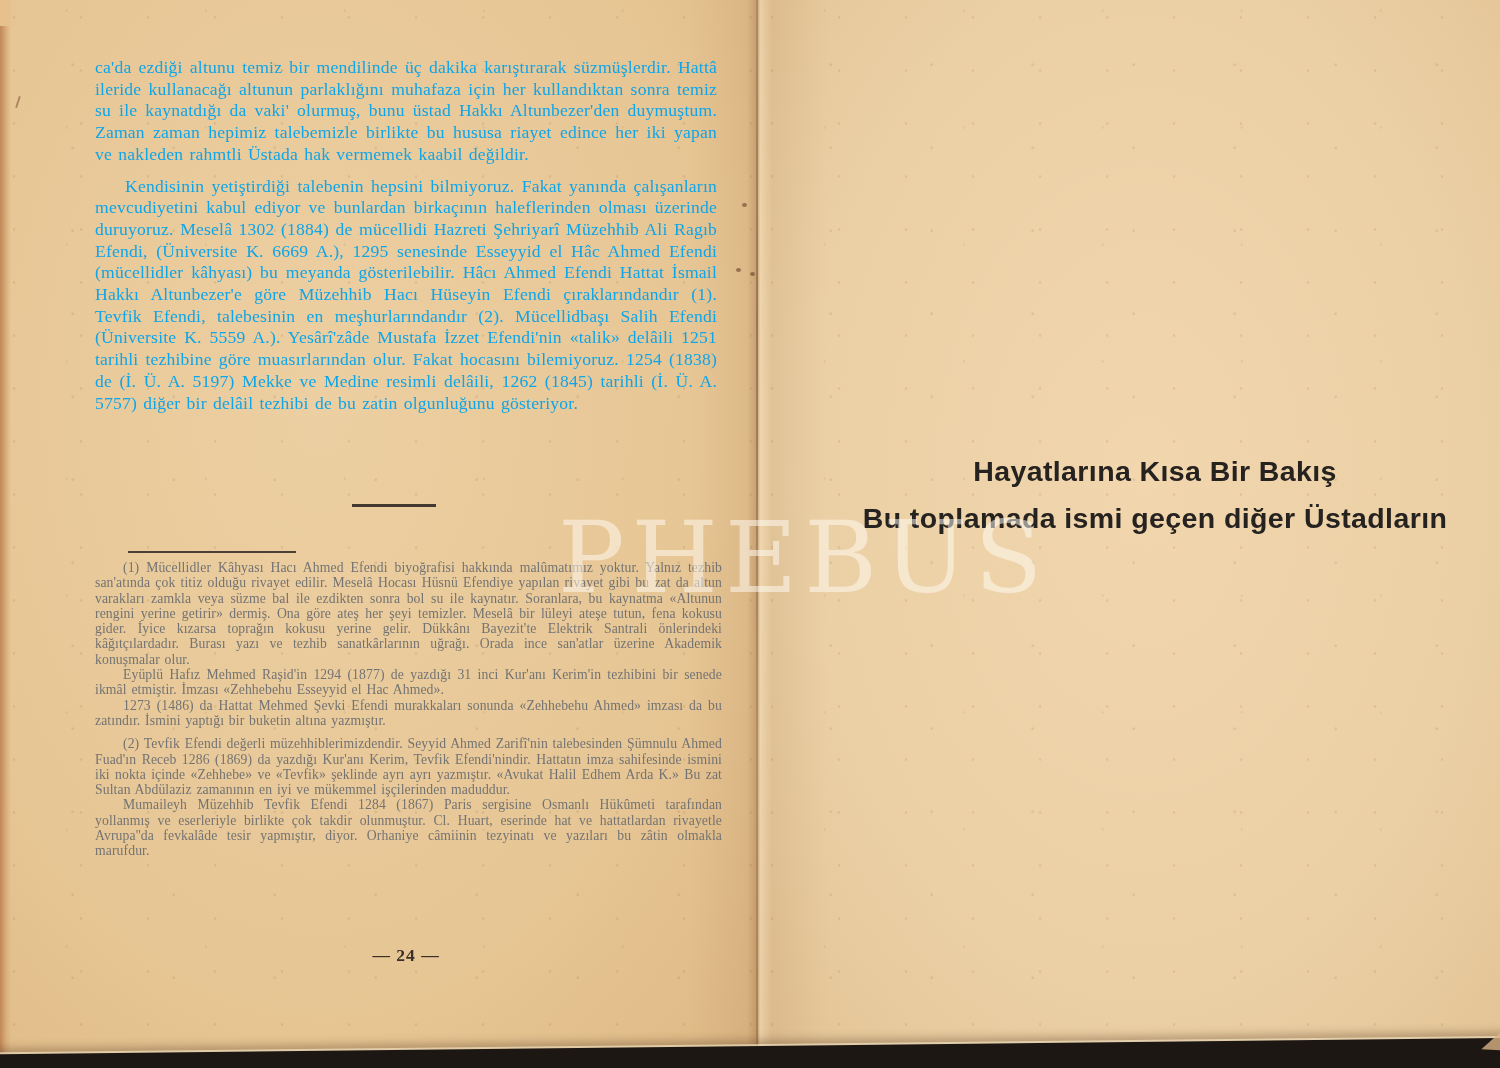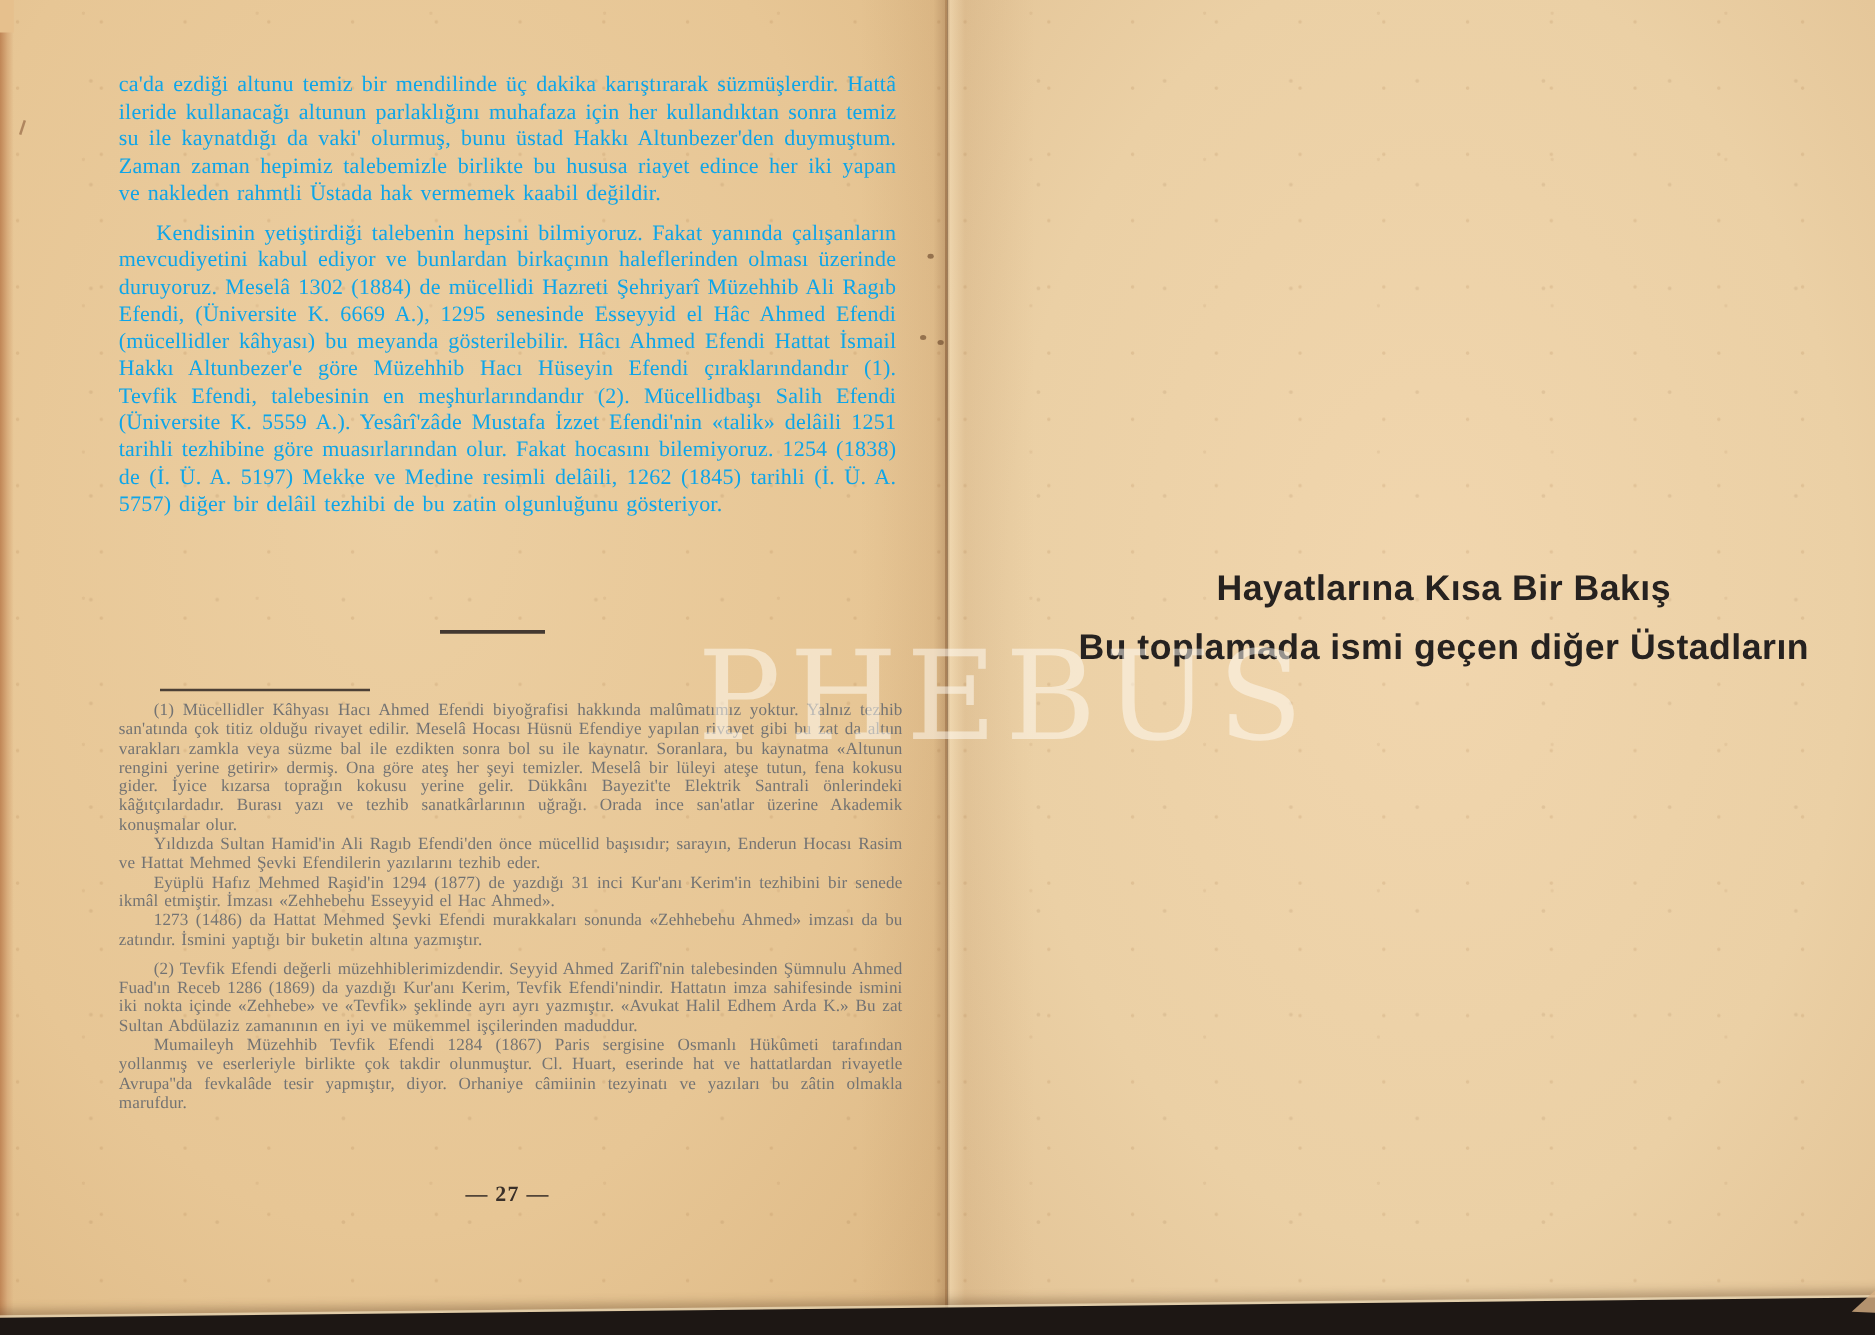--- a/index.html
+++ b/index.html
@@ -99,28 +99,27 @@
   <div class="main-text">
     <p>ca'da ezdiği altunu temiz bir mendilinde üç dakika karıştırarak süzmüşlerdir. Hattâ ileride kullanacağı altunun parlaklığını muhafaza için her kullandıktan sonra temiz su ile kaynatdığı da vaki' olurmuş, bunu üstad Hakkı Altunbezer'den duymuştum. Zaman zaman hepimiz  talebemizle birlikte bu hususa riayet edince her iki yapan ve nakleden rahmtli Üstada hak vermemek kaabil değildir.</p>
     <p>Kendisinin yetiştirdiği talebenin hepsini bilmiyoruz. Fakat yanında çalışanların mevcudiyetini kabul ediyor ve bunlardan birkaçının haleflerinden olması üzerinde duruyoruz. Meselâ 1302 (1884) de mücellidi Hazreti Şehriyarî Müzehhib Ali Ragıb Efendi, (Üniversite K. 6669 A.), 1295 senesinde Esseyyid el Hâc Ahmed Efendi (mücellidler kâhyası) bu meyanda gösterilebilir. Hâcı Ahmed Efendi Hattat İsmail Hakkı Altunbezer'e göre Müzehhib Hacı Hüseyin Efendi çıraklarındandır (1).  Tevfik Efendi, talebesinin en meşhurlarındandır (2). Mücellidbaşı Salih Efendi (Üniversite K. 5559 A.). Yesârî'zâde Mustafa İzzet Efendi'nin «talik» delâili 1251 tarihli tezhibine göre muasırlarından olur. Fakat hocasını bilemiyoruz. 1254 (1838) de (İ. Ü. A. 5197) Mekke ve Medine resimli delâili, 1262 (1845) tarihli (İ. Ü. A. 5757) diğer bir delâil tezhibi de bu zatin olgunluğunu gösteriyor.</p>
   </div>
 
   <div class="section-rule"></div>
   <div class="footnote-sep"></div>
 
   <div class="footnotes">
     <p>(1) Mücellidler Kâhyası Hacı Ahmed Efendi biyoğrafisi hakkında malûmatımız yoktur. Yalnız tezhib san'atında çok titiz olduğu rivayet edilir. Meselâ Hocası Hüsnü Efendiye yapılan rivayet gibi bu zat da altun varakları zamkla veya süzme bal ile ezdikten sonra bol su ile kaynatır. Soranlara, bu kaynatma «Altunun rengini yerine getirir» dermiş. Ona göre ateş her şeyi temizler. Meselâ bir lüleyi ateşe tutun, fena kokusu gider. İyice kızarsa toprağın kokusu yerine gelir. Dükkânı  Bayezit'te Elektrik Santrali önlerindeki kâğıtçılardadır. Burası yazı ve tezhib sanatkârlarının uğrağı. Orada ince san'atlar üzerine Akademik konuşmalar olur.</p>
-    <p>Yıldızda Sultan Hamid'in Ali Ragıb Efendi'den önce mücellid başısıdır; sarayın, Enderun Hocası Rasim ve Hattat Mehmed Şevki Efendilerin yazılarını tezhib eder.</p>
     <p>Eyüplü Hafız Mehmed Raşid'in 1294 (1877) de yazdığı 31 inci Kur'anı Kerim'in tezhibini bir senede ikmâl etmiştir. İmzası «Zehhebehu Esseyyid el Hac Ahmed».</p>
     <p>1273 (1486) da Hattat Mehmed Şevki Efendi  murakkaları sonunda  «Zehhebehu Ahmed» imzası da bu zatındır. İsmini yaptığı bir buketin altına yazmıştır.</p>
     <p class="gap-before">(2) Tevfik Efendi değerli müzehhiblerimizdendir. Seyyid Ahmed Zarifî'nin talebesinden Şümnulu Ahmed Fuad'ın Receb 1286 (1869) da yazdığı Kur'anı Kerim, Tevfik Efendi'nindir. Hattatın imza sahifesinde ismini iki nokta içinde «Zehhebe» ve «Tevfik» şeklinde ayrı ayrı yazmıştır. «Avukat Halil Edhem Arda K.» Bu zat Sultan Abdülaziz zamanının en iyi ve mükemmel işçilerinden maduddur.</p>
     <p>Mumaileyh Müzehhib Tevfik Efendi 1284 (1867) Paris sergisine Osmanlı Hükûmeti tarafından yollanmış ve eserleriyle birlikte çok takdir olunmuştur. Cl. Huart, eserinde hat ve hattatlardan rivayetle Avrupa''da fevkalâde tesir yapmıştır, diyor.  Orhaniye câmiinin tezyinatı ve yazıları bu zâtin olmakla marufdur.</p>
   </div>
 
-  <div class="page-number">— 27 —</div>
+  <div class="page-number">— 24 —</div>
 
   <div class="chapter-heading">
     <div>Hayatlarına Kısa Bir Bakış</div>
     <div>Bu toplamada ismi geçen diğer Üstadların</div>
   </div>
 
   <div class="watermark">PHEBUS</div>
 
   <div class="table-dark"></div>
   <div class="corner-fold"></div>

